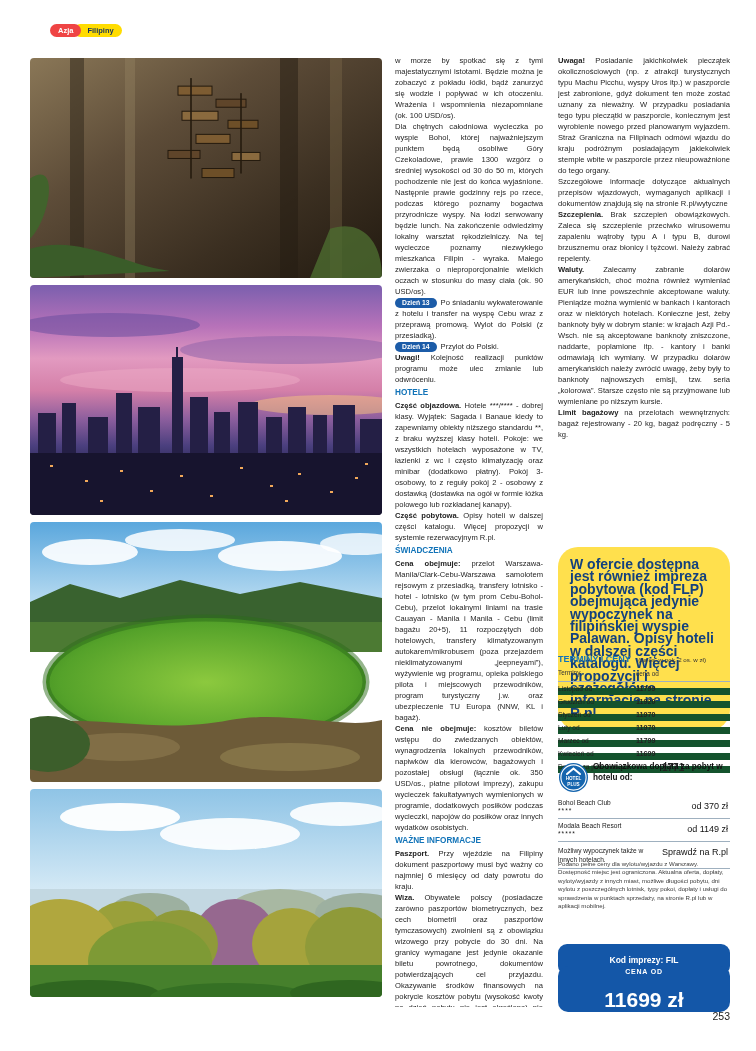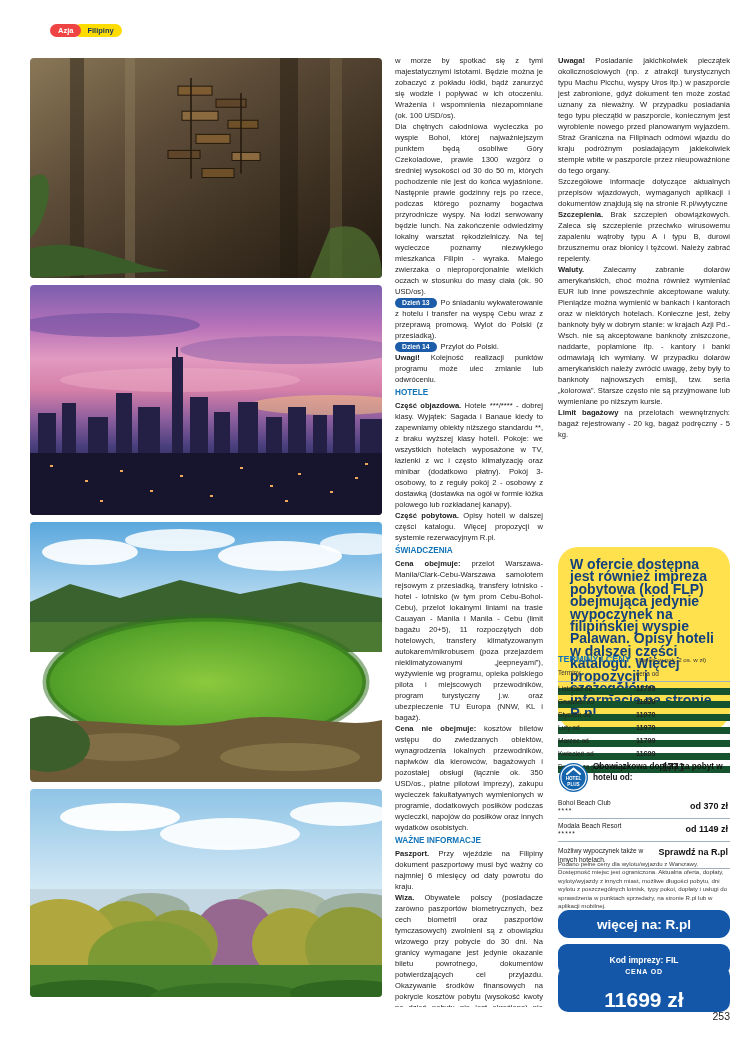--- a/index.html
+++ b/index.html
@@ -40,21 +40,21 @@
   .t-head .t-price{font-weight:normal;font-size:6.4px;top:1px;}
   .t-price-single{position:absolute;left:104px;top:2px;font-weight:bold;font-size:10px;}
   
   #hotel-plus{position:absolute;left:558px;top:762px;width:172px;}
   #hp-head{display:flex;align-items:flex-start;gap:4px;height:34px;}
   #hp-badge{width:31px;height:31px;flex:0 0 31px;}
   #hp-title{font-weight:bold;font-size:8.2px;line-height:10.5px;color:#111;}
   .h-row{position:relative;border-bottom:1px solid #9fb0bf;padding:3px 0 3px 0;height:16px;}
   .h-name{font-size:6.6px;line-height:8px;color:#222;}
   .h-stars{font-size:6.6px;line-height:7px;color:#222;letter-spacing:1px;}
-  .h-price{position:absolute;right:2px;top:5px;font-weight:bold;font-size:9px;color:#111;}
+  .h-price{position:absolute;right:2px;top:5px;font-weight:normal;font-size:9px;color:#111;}
   .h-other-label{font-size:6.6px;line-height:8.5px;width:90px;color:#222;padding-top:2px;}
   .h-other{height:20px;}
   
   #fine-print{position:absolute;left:558px;top:860px;width:172px;font-size:6.1px;
               line-height:8.4px;color:#3a3a3a;text-align:left;}
   
   .blue-btn{position:absolute;left:558px;width:172px;background:#1457a8;color:#fff;
             display:flex;align-items:center;justify-content:center;box-sizing:border-box;}
   #more-btn{top:910px;height:28px;border-radius:11px;font-size:13.5px;font-weight:bold;cursor:pointer;border:none;}
   #code-pill{top:944px;height:31px;border-radius:9px;font-size:8.5px;font-weight:bold;}
@@ -302,21 +302,20 @@
       <span class="h-price">od 1149 zł</span>
     </div>
     <div class="h-row h-other">
       <div class="h-other-label">Możliwy wypoczynek także w innych hotelach.</div>
       <span class="h-price">Sprawdź na R.pl</span>
     </div>
   </div>
 
   <div id="fine-print">Podano pełne ceny dla wylotu/wyjazdu z Warszawy. Dostępność miejsc jest ograniczona. Aktualna oferta, dopłaty, wyloty/wyjazdy z innych miast, możliwe długości pobytu, dni wylotu z poszczególnych lotnisk, typy pokoi, dopłaty i usługi do sprawdzenia w punktach sprzedaży, na stronie R.pl lub w aplikacji mobilnej.</div>
 
-  <button class="blue-btn" id="more-btn">więcej na: R.pl</button>
   <div class="blue-btn" id="code-pill">Kod imprezy: FIL</div>
   <div class="blue-btn" id="price-box">
     <div id="price-label">CENA OD</div>
     <div id="price-value">11699 zł</div>
   </div>
 
   <div id="page-number">253</div>
 </div>
 
 </body></html>

